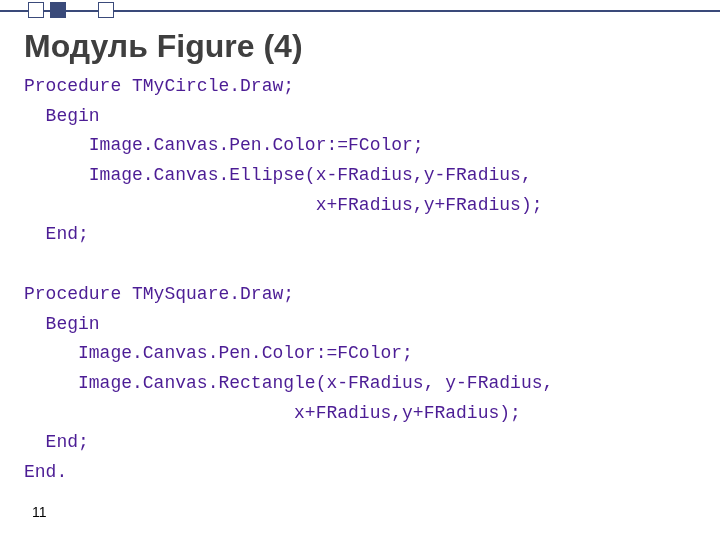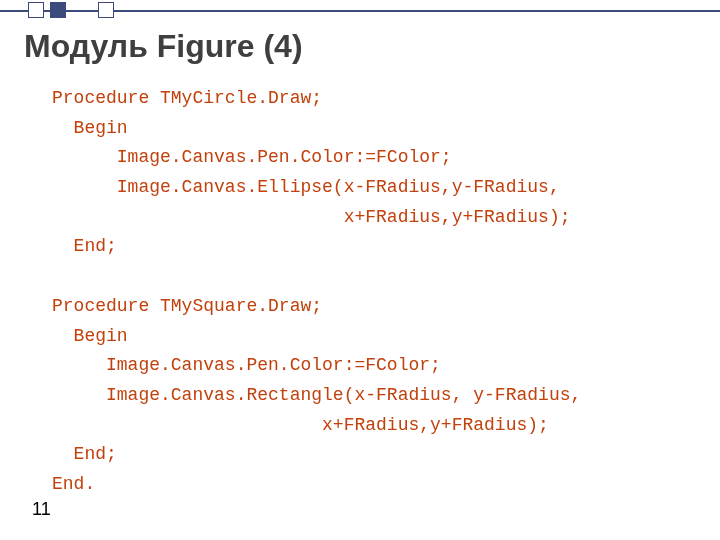--- a/index.html
+++ b/index.html
@@ -43,34 +43,33 @@
   .title {
     position: absolute;
     top: 28px;
     left: 24px;
     font-size: 32px;
     font-weight: bold;
     color: #3f3f3f;
   }
   .code {
     position: absolute;
-    top: 84px;
+    top: 72px;
     left: 24px;
     font-family: "Courier New", monospace;
     font-size: 18px;
-    color: #c2410c;
+    color: #4c1d95;
     line-height: 1.65;
     white-space: pre;
-    margin-left: 28px;
   }
   .page-num {
     position: absolute;
     bottom: 20px;
     left: 32px;
-    font-size: 18px;
+    font-size: 14px;
     color: #000000;
   }
 </style>
 </head>
 <body>
 
 <div class="top-bar">
   <div class="top-line"></div>
   <div class="sq-outline" style="left:28px"></div>
   <div class="sq-fill" style="left:50px"></div>

